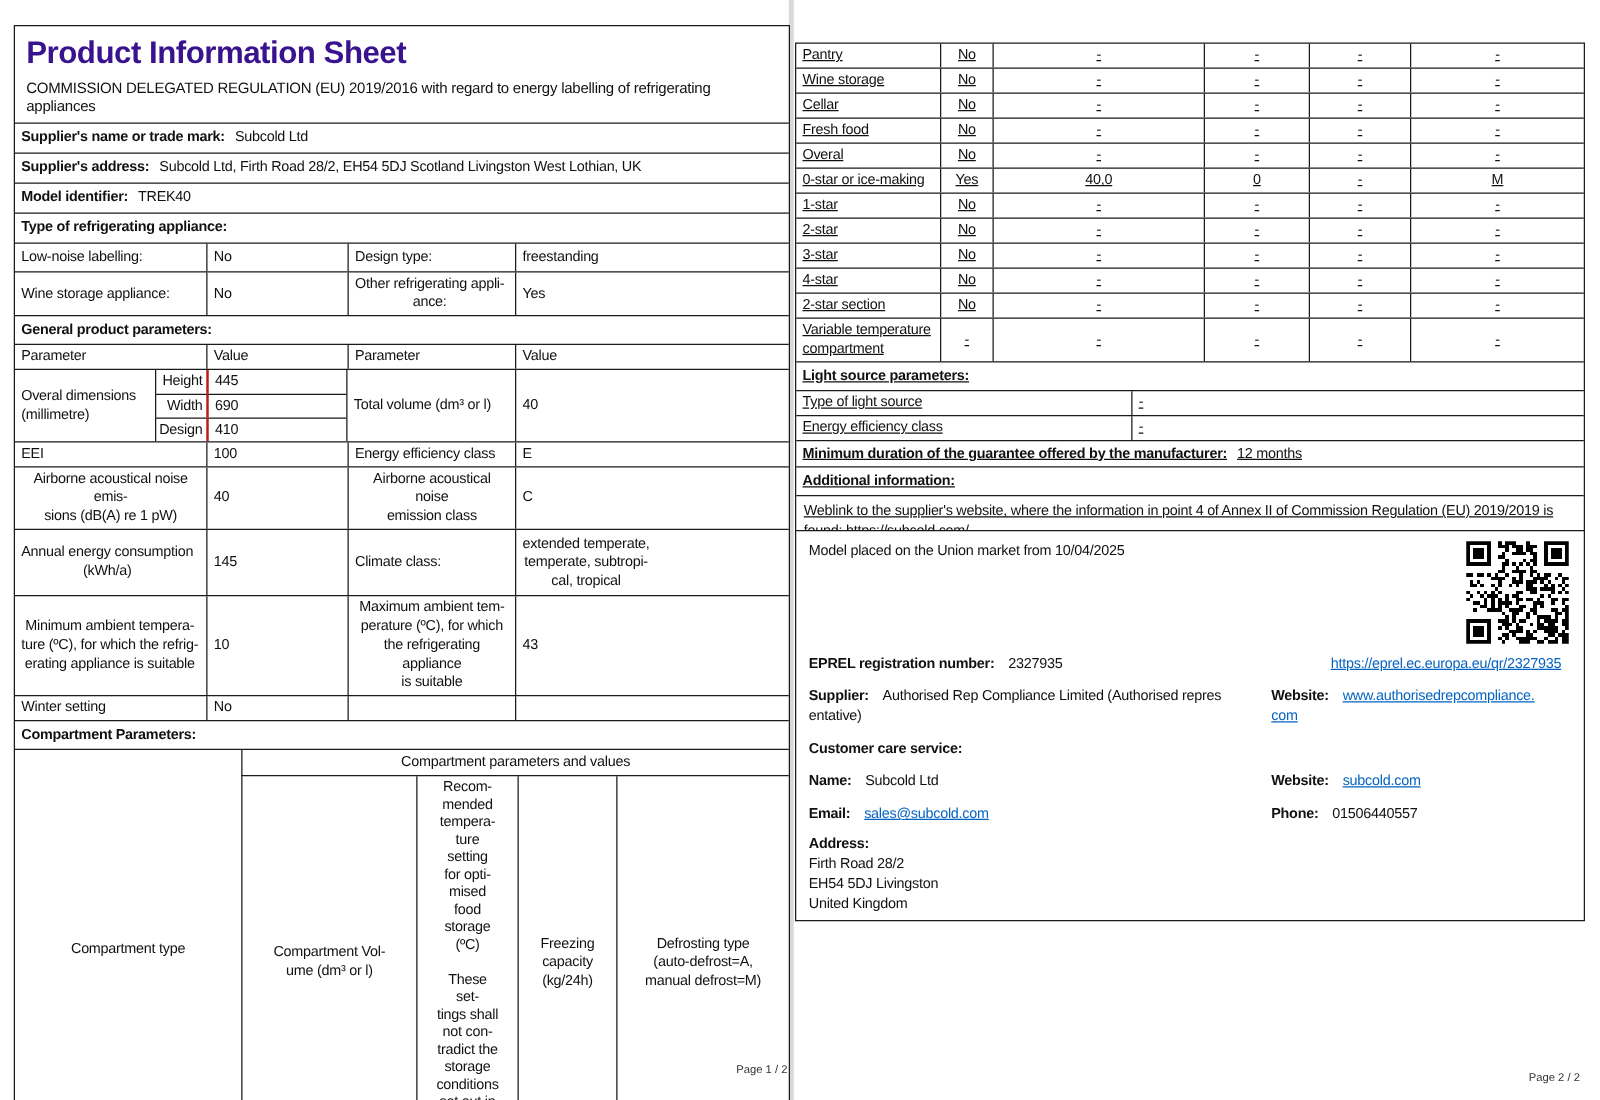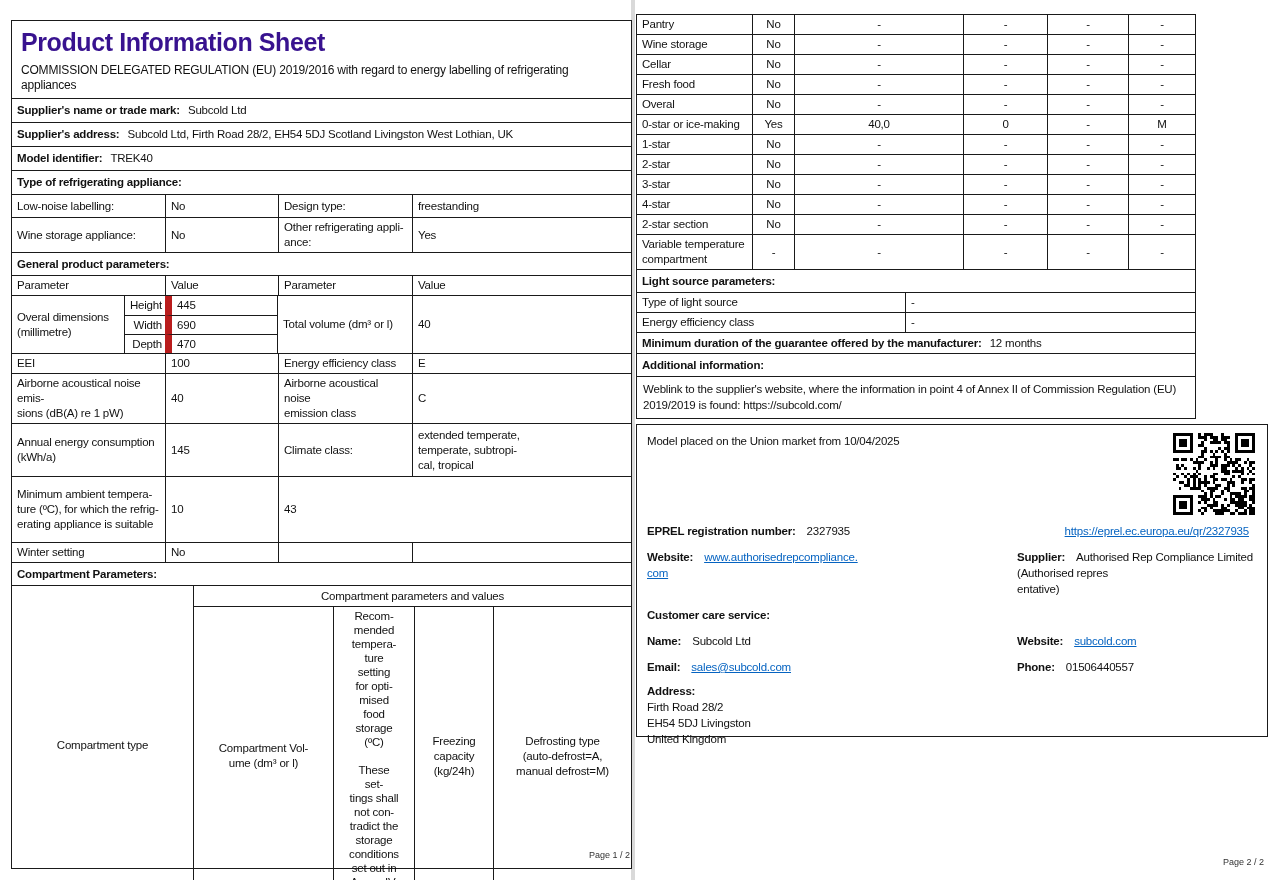--- a/index.html
+++ b/index.html
@@ -13,56 +13,56 @@
     letter-spacing:-0.2px;
   }
   .box { position:absolute; border:1px solid #1a1a1a; background:#fff; }
   .bold { font-weight:bold; }
   .pre { white-space:pre-line; }
   .val { margin-left:8px; }
   .row { display:flex; border-top:1px solid #1a1a1a; align-items:stretch; }
   .cell { border-left:1px solid #1a1a1a; padding:2px 5px; }
   .row > .cell:first-child { border-left:none; }
   .full { flex:1; }
-  .vc { display:flex; align-items:center; }
+  .vc { display:flex; align-items:center;text-align:center; }
   
   .divider { position:absolute; left:631px; top:0; width:4px; height:880px; background:#d9d9d9; }
 
   
   #page1 { left:11px; top:20px; width:621px; }
   .titleblk { height:77px; padding:6px 9px 0 9px; }
   .title { font-size:25px; line-height:30px; font-weight:bold; color:var(--title-color,#38128f); letter-spacing:-0.4px; }
   .subtitle { margin-top:6px; font-size:12px; line-height:15px; max-width:604px; }
   .h19{min-height:19px}.h20{min-height:20px}.h21{min-height:21px}.h23{min-height:23px}
   .h24{min-height:24px}.h33{min-height:33px}.h42{min-height:42px}.h53{min-height:53px}.h66{min-height:66px}
   .c0{width:153px}.c1{width:113px}.c2{width:134px}.c3{flex:1}
   
   .dims { display:grid; grid-template-columns:112px 41px 112px 135px 1fr; grid-template-rows:19px 19px 19px; border-top:1px solid #1a1a1a; }
   .dims > div { padding:0 5px; display:flex; align-items:center; }
   .d-label { grid-column:1; grid-row:1/4; }
   .d-sub { grid-column:2; border-left:1px solid #1a1a1a; justify-content:flex-end; padding:0 3px !important; }
-  .d-val { grid-column:3; border-left:7px solid #b91c1c; }
+  .d-val { grid-column:3; border-left:2px solid #b91c1c; }
   .d-line { border-top:1px solid #1a1a1a; }
   .d-p2 { grid-column:4; grid-row:1/4; border-left:1px solid #1a1a1a; }
   .d-v2 { grid-column:5; grid-row:1/4; border-left:1px solid #1a1a1a; }
   
   .comphdr { display:grid; grid-template-columns:181px 140px 81px 79px 1fr; grid-template-rows:21px 1fr; border-top:1px solid #1a1a1a; height:283px; }
   .chcell { display:flex; align-items:center; justify-content:center; text-align:center; padding:2px 16px; white-space:pre-line; }
   .ch-type { grid-column:1; grid-row:1/3; }
   .ch-span { grid-column:2/6; grid-row:1; border-left:1px solid #1a1a1a; border-bottom:1px solid #1a1a1a; }
   .ch-vol  { grid-column:2; grid-row:2; border-left:1px solid #1a1a1a; }
   .ch-temp { grid-column:3; grid-row:2; border-left:1px solid #1a1a1a; line-height:14px; }
   .ch-frz  { grid-column:4; grid-row:2; border-left:1px solid #1a1a1a; }
   .ch-def  { grid-column:5; grid-row:2; border-left:1px solid #1a1a1a; }
   .pfoot { position:absolute; font-size:9px; line-height:10px; color:#333; text-align:right; letter-spacing:0; }
   #foot1 { left:11px; width:619px; top:850px; }
   #foot2 { left:636px; width:628px; top:857px; }
 
   
-  #page2a { left:636px; top:14px; width:560px; }
+  #page2a { left:636px; top:34px; width:632px;text-decoration:underline; }
   #comprows .row:first-child { border-top:none; }
   .crow { min-height:19px; }
   .crow .cell { display:flex; align-items:center; }
   .p2c0{width:115px}.p2c1{width:42px;justify-content:center;text-align:center}
   .p2c2{width:169px;justify-content:center;text-align:center}
   .p2c3{width:84px;justify-content:center;text-align:center}
   .p2c4{width:81px;justify-content:center;text-align:center}
   .p2c5{flex:1;justify-content:center;text-align:center}
   .lrow { min-height:20px; }
   .lc0{width:268px}.lc1{flex:1}
@@ -138,22 +138,22 @@
     <div class="cell c3 vc">Value</div>
   </div>
 
   <div class="dims">
     <div class="d-label pre">Overal dimensions
 (millimetre)</div>
     <div class="d-sub">Height</div>
     <div class="d-val">445</div>
     <div class="d-sub d-line">Width</div>
     <div class="d-val d-line">690</div>
-    <div class="d-sub d-line">Depth</div>
-    <div class="d-val d-line">470</div>
+    <div class="d-sub d-line">Design</div>
+    <div class="d-val d-line">410</div>
     <div class="d-p2">Total volume (dm³ or l)</div>
     <div class="d-v2">40</div>
   </div>
 
   <div class="row h19">
     <div class="cell c0 vc">EEI</div>
     <div class="cell c1 vc">100</div>
     <div class="cell c2 vc">Energy efficiency class</div>
     <div class="cell c3 vc">E</div>
   </div>
@@ -172,20 +172,24 @@
     <div class="cell c2 vc">Climate class:</div>
     <div class="cell c3 vc pre">extended temperate,
 temperate, subtropi-
 cal, tropical</div>
   </div>
   <div class="row h66">
     <div class="cell c0 vc pre">Minimum ambient tempera-
 ture (ºC), for which the refrig-
 erating appliance is suitable</div>
     <div class="cell c1 vc">10</div>
+    <div class="cell c2 vc pre">Maximum ambient tem-
+perature (ºC), for which
+the refrigerating appliance
+is suitable</div>
     <div class="cell c3 vc">43</div>
   </div>
   <div class="row h19">
     <div class="cell c0 vc">Winter setting</div>
     <div class="cell c1 vc">No</div>
     <div class="cell c2 vc"></div>
     <div class="cell c3 vc"></div>
   </div>
 
   <div class="row h23">
@@ -723,28 +727,28 @@
   <div class="b2-eprel">
     <div class="line">
       <span class="bold">EPREL registration number:</span>
       <span class="val">2327935</span>
     </div>
     <a class="link line">https://eprel.ec.europa.eu/qr/2327935</a>
   </div>
 
   <div class="b2-grid mt10">
     <div class="line">
+      <span class="bold">Supplier:</span>
+      <span class="val pre">Authorised Rep Compliance Limited (Authorised repres
+entative)</span>
+    </div>
+    <div class="line">
       <span class="bold">Website:</span>
       <a class="link val pre">www.authorisedrepcompliance.
 com</a>
-    </div>
-    <div class="line">
-      <span class="bold">Supplier:</span>
-      <span class="val pre">Authorised Rep Compliance Limited (Authorised repres
-entative)</span>
     </div>
   </div>
 
   <div class="bold line mt10">Customer care service:</div>
 
   <div class="b2-grid mt10">
     <div class="line">
       <span class="bold">Name:</span>
       <span class="val">Subcold Ltd</span>
     </div>

